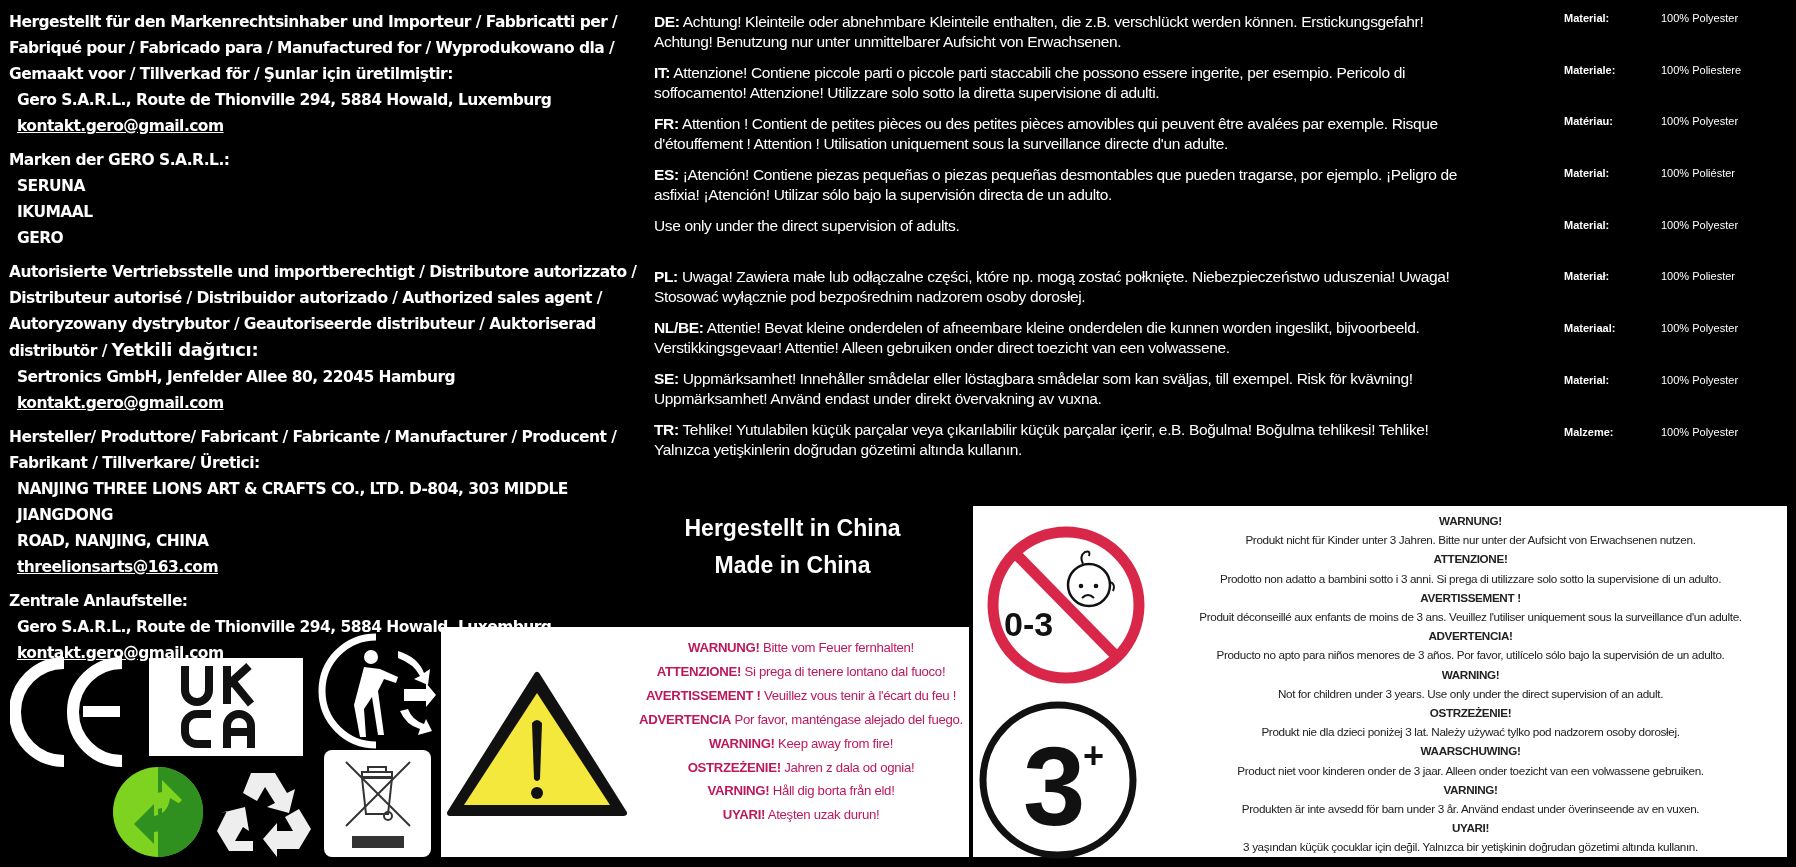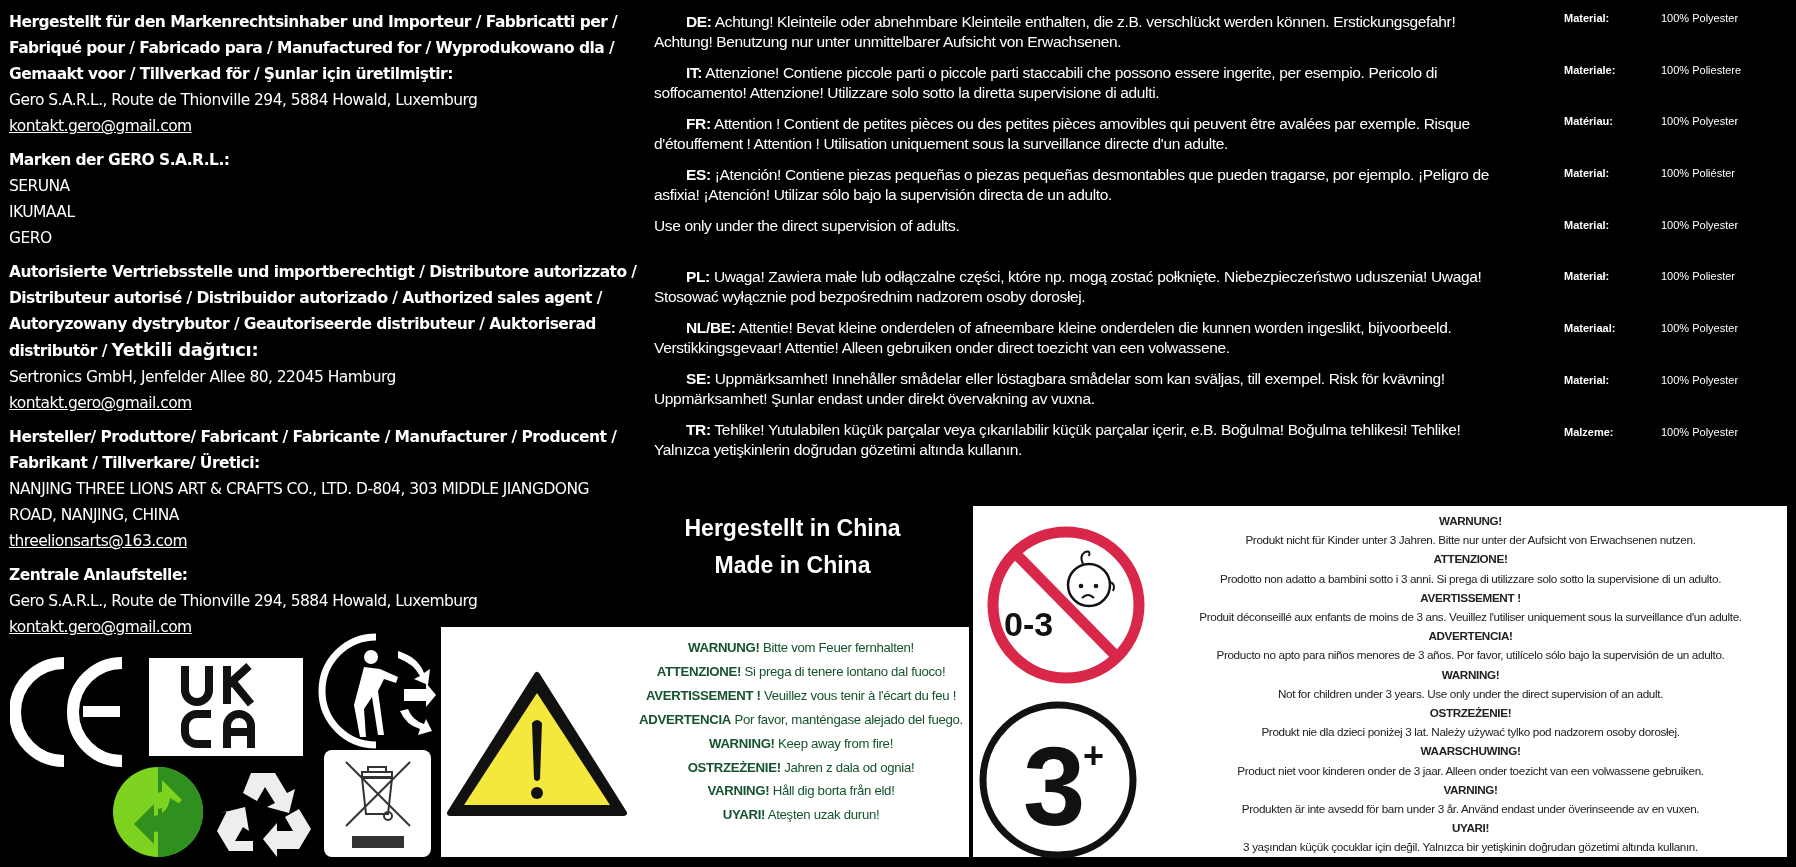--- a/index.html
+++ b/index.html
@@ -4,39 +4,39 @@
   <style>
     * { box-sizing: border-box; margin: 0; padding: 0; }
     html, body { width: 1796px; height: 867px; background: #000; overflow: hidden; }
     body { position: relative; color: #fff; font-family: "Liberation Sans", sans-serif; }
 
     
     .left { position: absolute; left: 9px; top: 9px; width: 630px; font-family: "DejaVu Sans", sans-serif; font-size: 15.5px; line-height: 26px; letter-spacing: -0.55px; }
     .left .block { margin-bottom: 8px; }
     .left .hd { font-weight: bold; }
     .left .hd .big { font-size: 18px; letter-spacing: -0.3px; }
-    .left .ln { font-weight: normal; }
+    .left .ln { font-weight: bold; margin-left: 8px; }
     .left .mail { text-decoration: underline; }
 
     
     .warns { position: absolute; left: 654px; top: 12px; width: 900px; font-size: 15.5px; line-height: 20px; letter-spacing: -0.35px; }
     .warn { height: 51px; }
-    .warn .code { font-weight: bold; margin-left: 32px; }
+    .warn .code { font-weight: bold; }
 
     
     .mat { position: absolute; left: 1564px; top: 12px; width: 232px; font-size: 11px; }
     .mat .row { height: 51.7px; display: flex; }
     .mat .k { width: 97px; font-weight: bold; }
     .mat .v { }
 
     
     .mic { position: absolute; left: 640px; top: 510px; width: 305px; text-align: center; font-weight: bold; font-size: 23px; line-height: 37px; }
 
     
-    .fire { position: absolute; left: 441px; top: 627px; width: 528px; height: 230px; background: #fff; color: #14532d; }
+    .fire { position: absolute; left: 441px; top: 627px; width: 528px; height: 230px; background: #fff; color: #be185d; }
     .fire .tri { position: absolute; left: 3px; top: 42px; }
     .fire .txt { position: absolute; left: 192px; top: 9px; width: 336px; text-align: center; font-size: 13.2px; line-height: 23.9px; letter-spacing: -0.3px; }
     .fire .txt b { font-weight: bold; }
 
     
     .age { position: absolute; left: 973px; top: 506px; width: 814px; height: 351px; background: #fff; color: #222; }
     .age .icons { position: absolute; left: 0; top: 8px; width: 185px; height: 351px; }
     .age .txt { position: absolute; left: 185px; top: 5px; width: 625px; text-align: center; font-size: 11.7px; line-height: 19.2px; letter-spacing: -0.35px; }
     .age .txt .t { font-weight: bold; }
 
@@ -115,21 +115,21 @@
   <div class="warn">
     <div><span class="code">PL:</span> <span>Uwaga! Zawiera małe lub odłączalne części, które np. mogą zostać połknięte. Niebezpieczeństwo uduszenia! Uwaga!</span></div>
     <div>Stosować wyłącznie pod bezpośrednim nadzorem osoby dorosłej.</div>
   </div>
   <div class="warn">
     <div><span class="code">NL/BE:</span> <span>Attentie! Bevat kleine onderdelen of afneembare kleine onderdelen die kunnen worden ingeslikt, bijvoorbeeld.</span></div>
     <div>Verstikkingsgevaar! Attentie! Alleen gebruiken onder direct toezicht van een volwassene.</div>
   </div>
   <div class="warn">
     <div><span class="code">SE:</span> <span>Uppmärksamhet! Innehåller smådelar eller löstagbara smådelar som kan sväljas, till exempel. Risk för kvävning!</span></div>
-    <div>Uppmärksamhet! Şunlar endast under direkt övervakning av vuxna.</div>
+    <div>Uppmärksamhet! Använd endast under direkt övervakning av vuxna.</div>
   </div>
   <div class="warn">
     <div><span class="code">TR:</span> <span>Tehlike! Yutulabilen küçük parçalar veya çıkarılabilir küçük parçalar içerir, e.B. Boğulma! Boğulma tehlikesi! Tehlike!</span></div>
     <div>Yalnızca yetişkinlerin doğrudan gözetimi altında kullanın.</div>
   </div>
 </div>
 
 <div class="mat">
   <div class="row">
       <span class="k">Material:</span>

